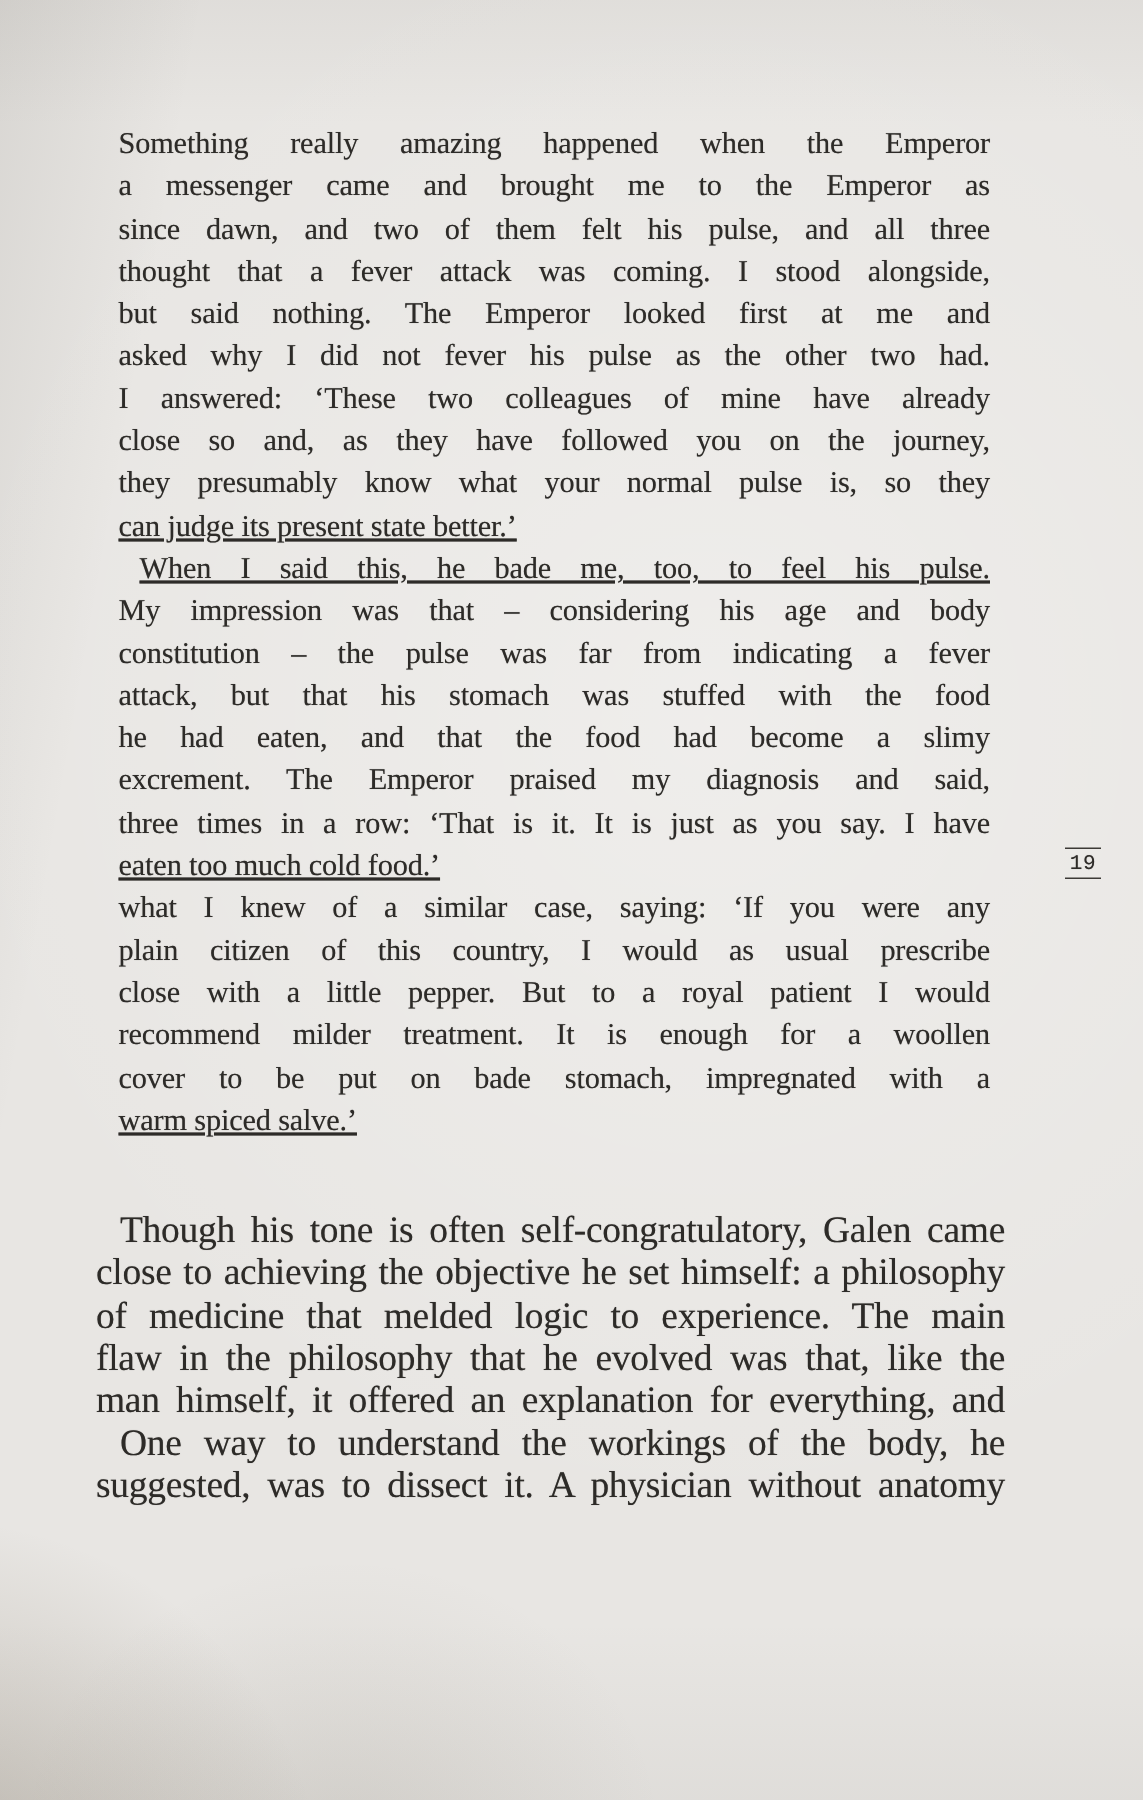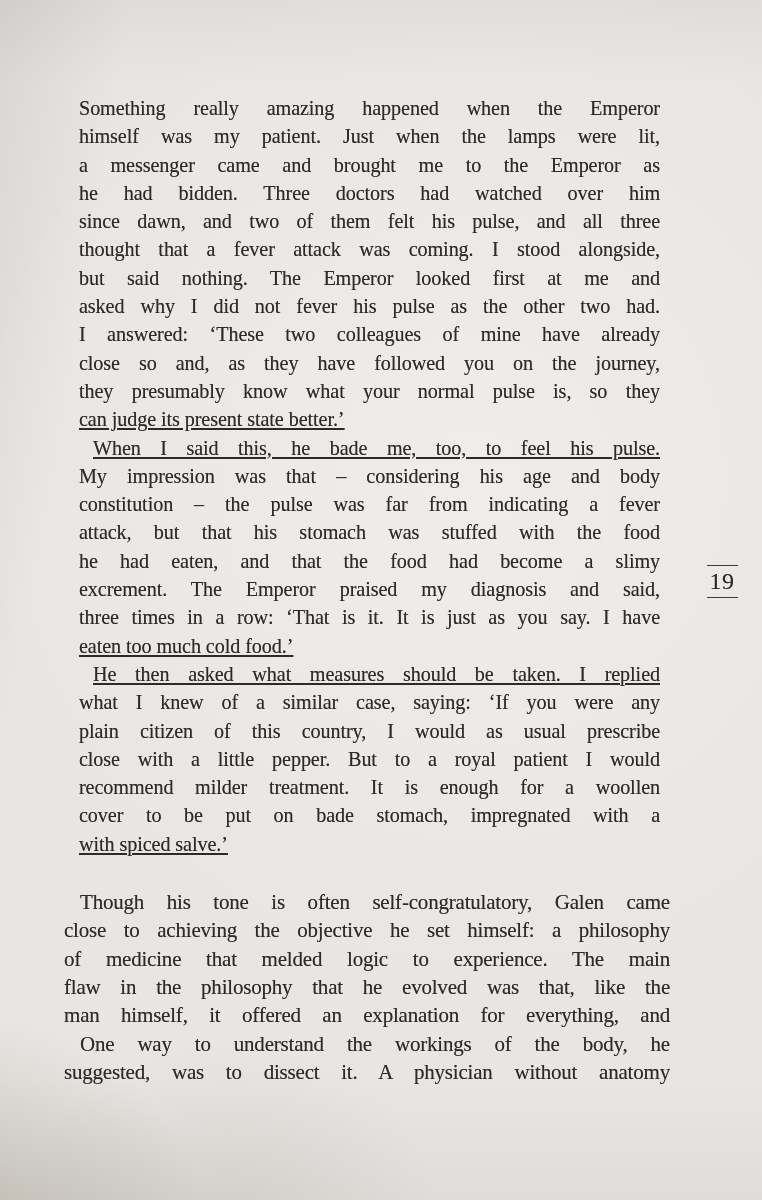--- a/index.html
+++ b/index.html
@@ -35,25 +35,24 @@
     color: var(--ink);
     font-family: "Liberation Serif", "DejaVu Serif", serif;
     text-shadow: 0 0 0.5px rgba(45,43,40,0.55);
   }
   .quote-block {
     margin-left: 15px;
     margin-right: 10px;
     font-size: 20.2px;
     line-height: 28.3px;
     letter-spacing: -0.1px;
-    margin-top: 12px;
   }
   .body-block {
-    margin-top: 30px;
-    font-size: 21px;
+    margin-top: 46px;
+    font-size: 25px;
     line-height: 28.3px;
     letter-spacing: -0.2px;
   }
   .paragraph { margin: 0; }
   .line {
     text-align: justify;
     text-align-last: justify;
     white-space: normal;
   }
   .line.endline { text-align-last: left; text-decoration: underline; }
@@ -61,69 +60,66 @@
   .body-block .line.indent { text-indent: 16px; }
   .page-number-wrap {
     position: absolute;
     left: 704px;
     top: 565px;
     width: 36px;
     text-align: center;
   }
   .page-number {
     display: inline-block;
-    font-family: Liberation Serif, serif;
-    font-size: 24px;
+    font-family: Liberation Mono, monospace;
+    font-size: 14px;
     line-height: 1.15;
     color: var(--ink);
     border-top: 1.6px solid #3c3a37;
     border-bottom: 1.6px solid #3c3a37;
     padding: 2px 3px 1px 3px;
     letter-spacing: 0.5px;
     text-shadow: 0 0 0.5px rgba(45,43,40,0.5);
   }
 </style>
 </head>
 <body>
 
 <div class="photo">
   <div class="text-column">
     <div class="quote-block">
         <div class="paragraph">
           <div class="line">Something really amazing happened when the Emperor</div>
-          <div class="line">himself was my patient. Just when the lamps were lit,</div>
           <div class="line">a messenger came and brought me to the Emperor as</div>
-          <div class="line">he had bidden. Three doctors had watched over him</div>
           <div class="line">since dawn, and two of them felt his pulse, and all three</div>
           <div class="line">thought that a fever attack was coming. I stood alongside,</div>
           <div class="line">but said nothing. The Emperor looked first at me and</div>
           <div class="line">asked why I did not fever his pulse as the other two had.</div>
           <div class="line">I answered: ‘These two colleagues of mine have already</div>
           <div class="line">close so and, as they have followed you on the journey,</div>
           <div class="line">they presumably know what your normal pulse is, so they</div>
           <div class="line endline">can judge its present state better.’</div>
         </div>
         <div class="paragraph">
           <div class="line indent">When I said this, he bade me, too, to feel his pulse.</div>
           <div class="line">My impression was that – considering his age and body</div>
           <div class="line">constitution – the pulse was far from indicating a fever</div>
           <div class="line">attack, but that his stomach was stuffed with the food</div>
           <div class="line">he had eaten, and that the food had become a slimy</div>
           <div class="line">excrement. The Emperor praised my diagnosis and said,</div>
           <div class="line">three times in a row: ‘That is it. It is just as you say. I have</div>
           <div class="line endline">eaten too much cold food.’</div>
         </div>
         <div class="paragraph">
-          <div class="line indent">He then asked what measures should be taken. I replied</div>
           <div class="line">what I knew of a similar case, saying: ‘If you were any</div>
           <div class="line">plain citizen of this country, I would as usual prescribe</div>
           <div class="line">close with a little pepper. But to a royal patient I would</div>
           <div class="line">recommend milder treatment. It is enough for a woollen</div>
           <div class="line">cover to be put on bade stomach, impregnated with a</div>
-          <div class="line endline">with spiced salve.’</div>
+          <div class="line endline">warm spiced salve.’</div>
         </div>
       </div>
     <div class="body-block">
         <div class="paragraph">
           <div class="line indent">Though his tone is often self-congratulatory, Galen came</div>
           <div class="line">close to achieving the objective he set himself: a philosophy</div>
           <div class="line">of medicine that melded logic to experience. The main</div>
           <div class="line">flaw in the philosophy that he evolved was that, like the</div>
           <div class="line">man himself, it offered an explanation for everything, and</div>
         </div>

